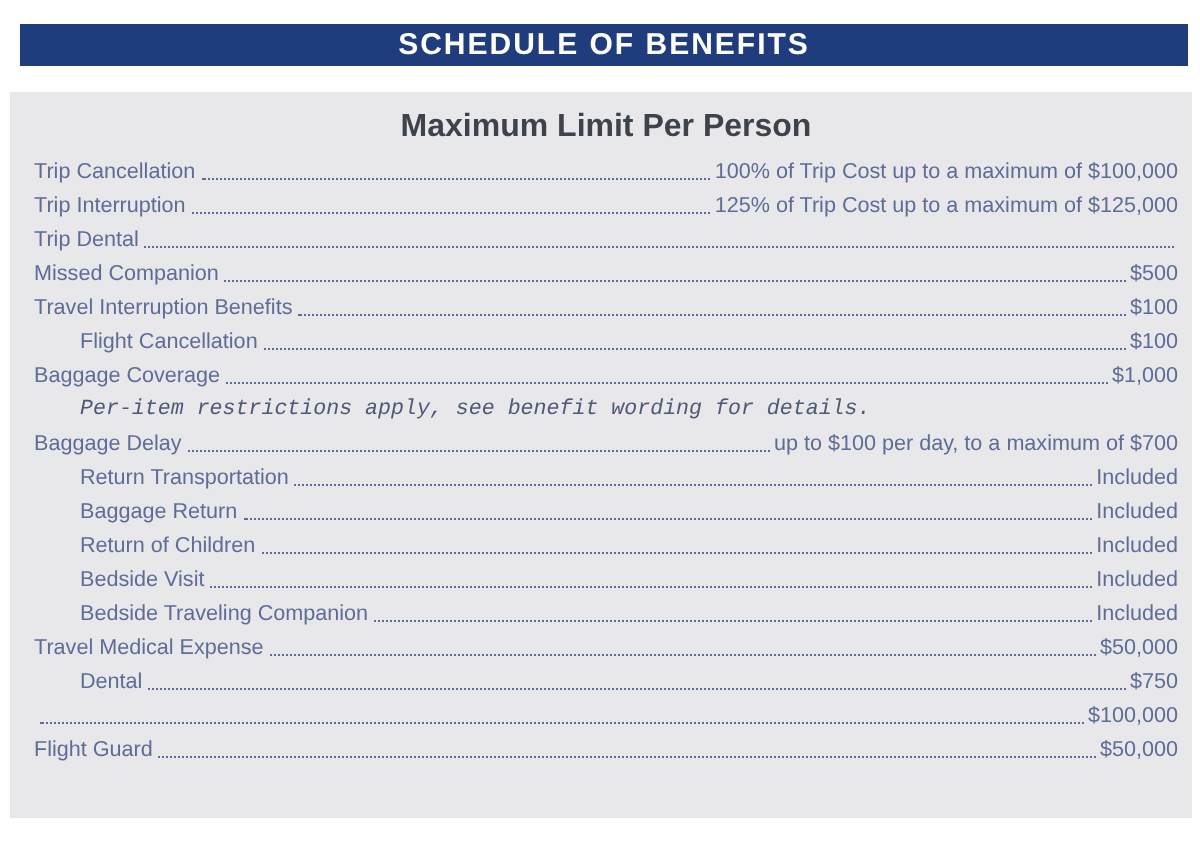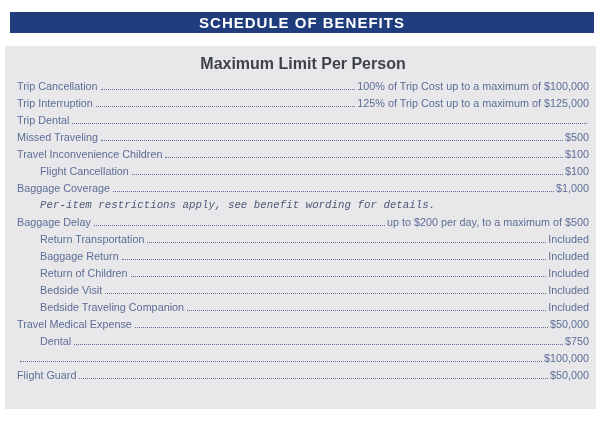--- a/index.html
+++ b/index.html
@@ -78,46 +78,46 @@
       <div class="row">
         <span class="label">Trip Interruption</span>
         <span class="dots"></span>
         <span class="value">125% of Trip Cost up to a maximum of $125,000</span>
       </div>
       <div class="row">
         <span class="label">Trip Dental</span>
         <span class="dots"></span>
       </div>
       <div class="row">
-        <span class="label">Missed Traveling</span>
+        <span class="label">Missed Companion</span>
         <span class="dots"></span>
         <span class="value">$500</span>
       </div>
       <div class="row">
-        <span class="label">Travel Inconvenience Children</span>
+        <span class="label">Travel Interruption Benefits</span>
         <span class="dots"></span>
         <span class="value">$100</span>
       </div>
       <div class="row indent">
         <span class="label">Flight Cancellation</span>
         <span class="dots"></span>
         <span class="value">$100</span>
       </div>
       <div class="row">
         <span class="label">Baggage Coverage</span>
         <span class="dots"></span>
         <span class="value">$1,000</span>
       </div>
       <div class="row indent note">
         <span class="label">Per-item restrictions apply, see benefit wording for details.</span>
       </div>
       <div class="row">
         <span class="label">Baggage Delay</span>
         <span class="dots"></span>
-        <span class="value">up to $200 per day, to a maximum of $500</span>
+        <span class="value">up to $100 per day, to a maximum of $700</span>
       </div>
       <div class="row indent">
         <span class="label">Return Transportation</span>
         <span class="dots"></span>
         <span class="value">Included</span>
       </div>
       <div class="row indent">
         <span class="label">Baggage Return</span>
         <span class="dots"></span>
         <span class="value">Included</span>

